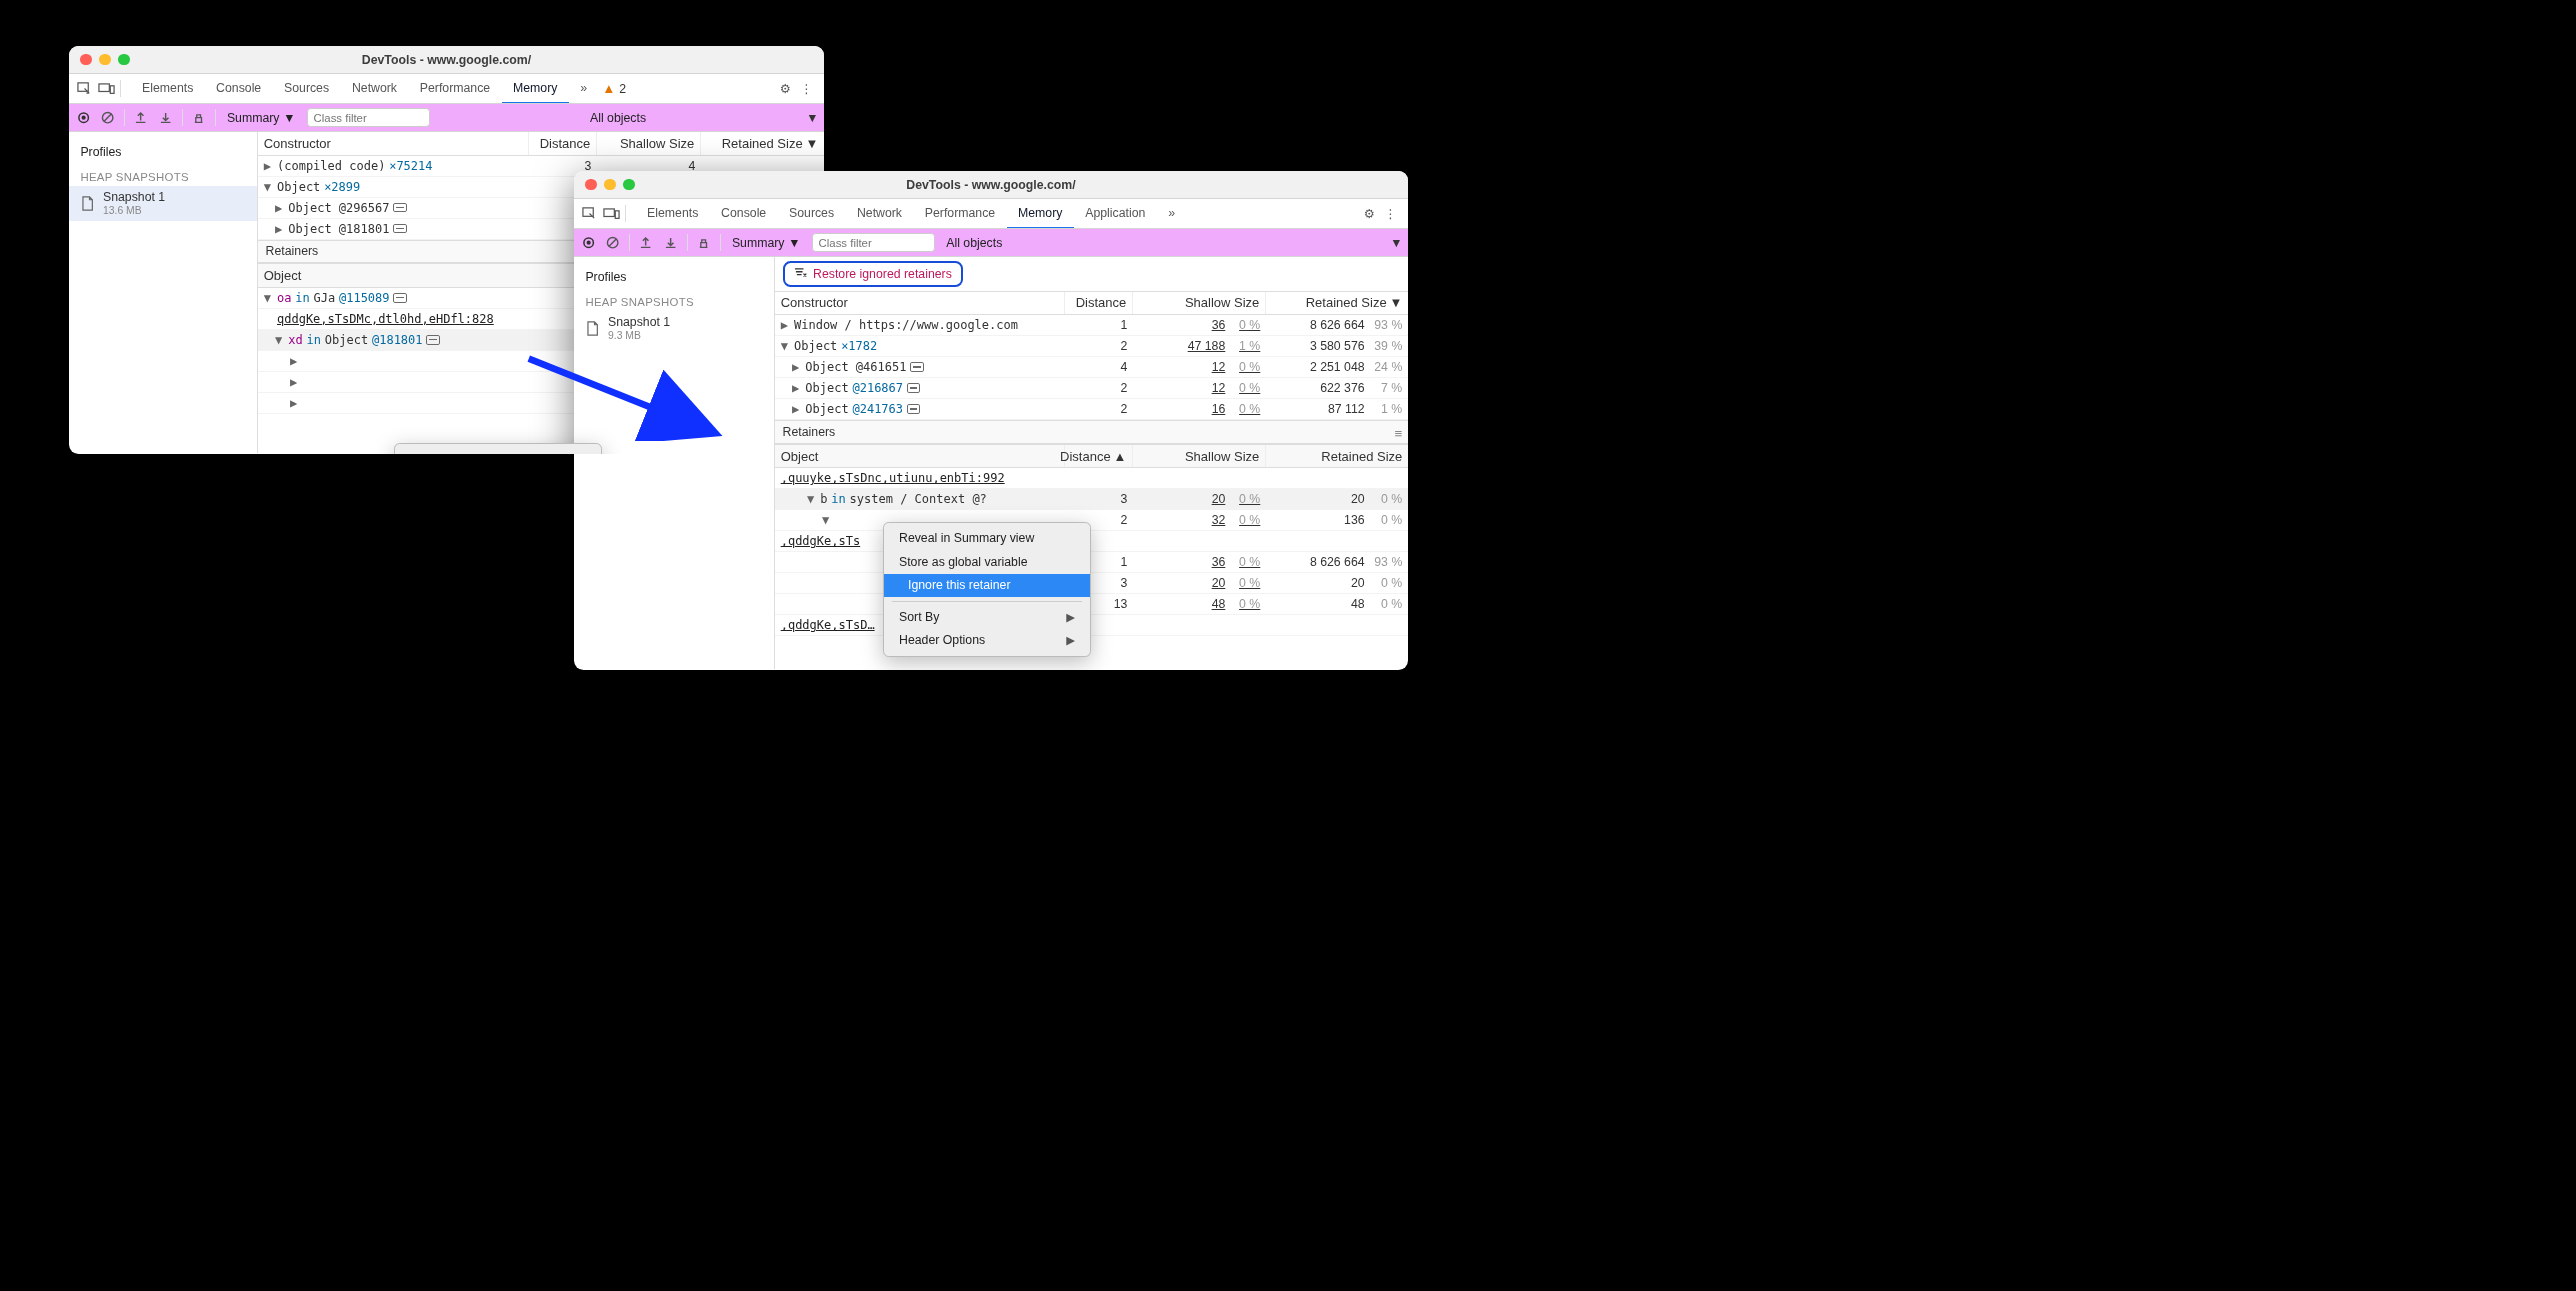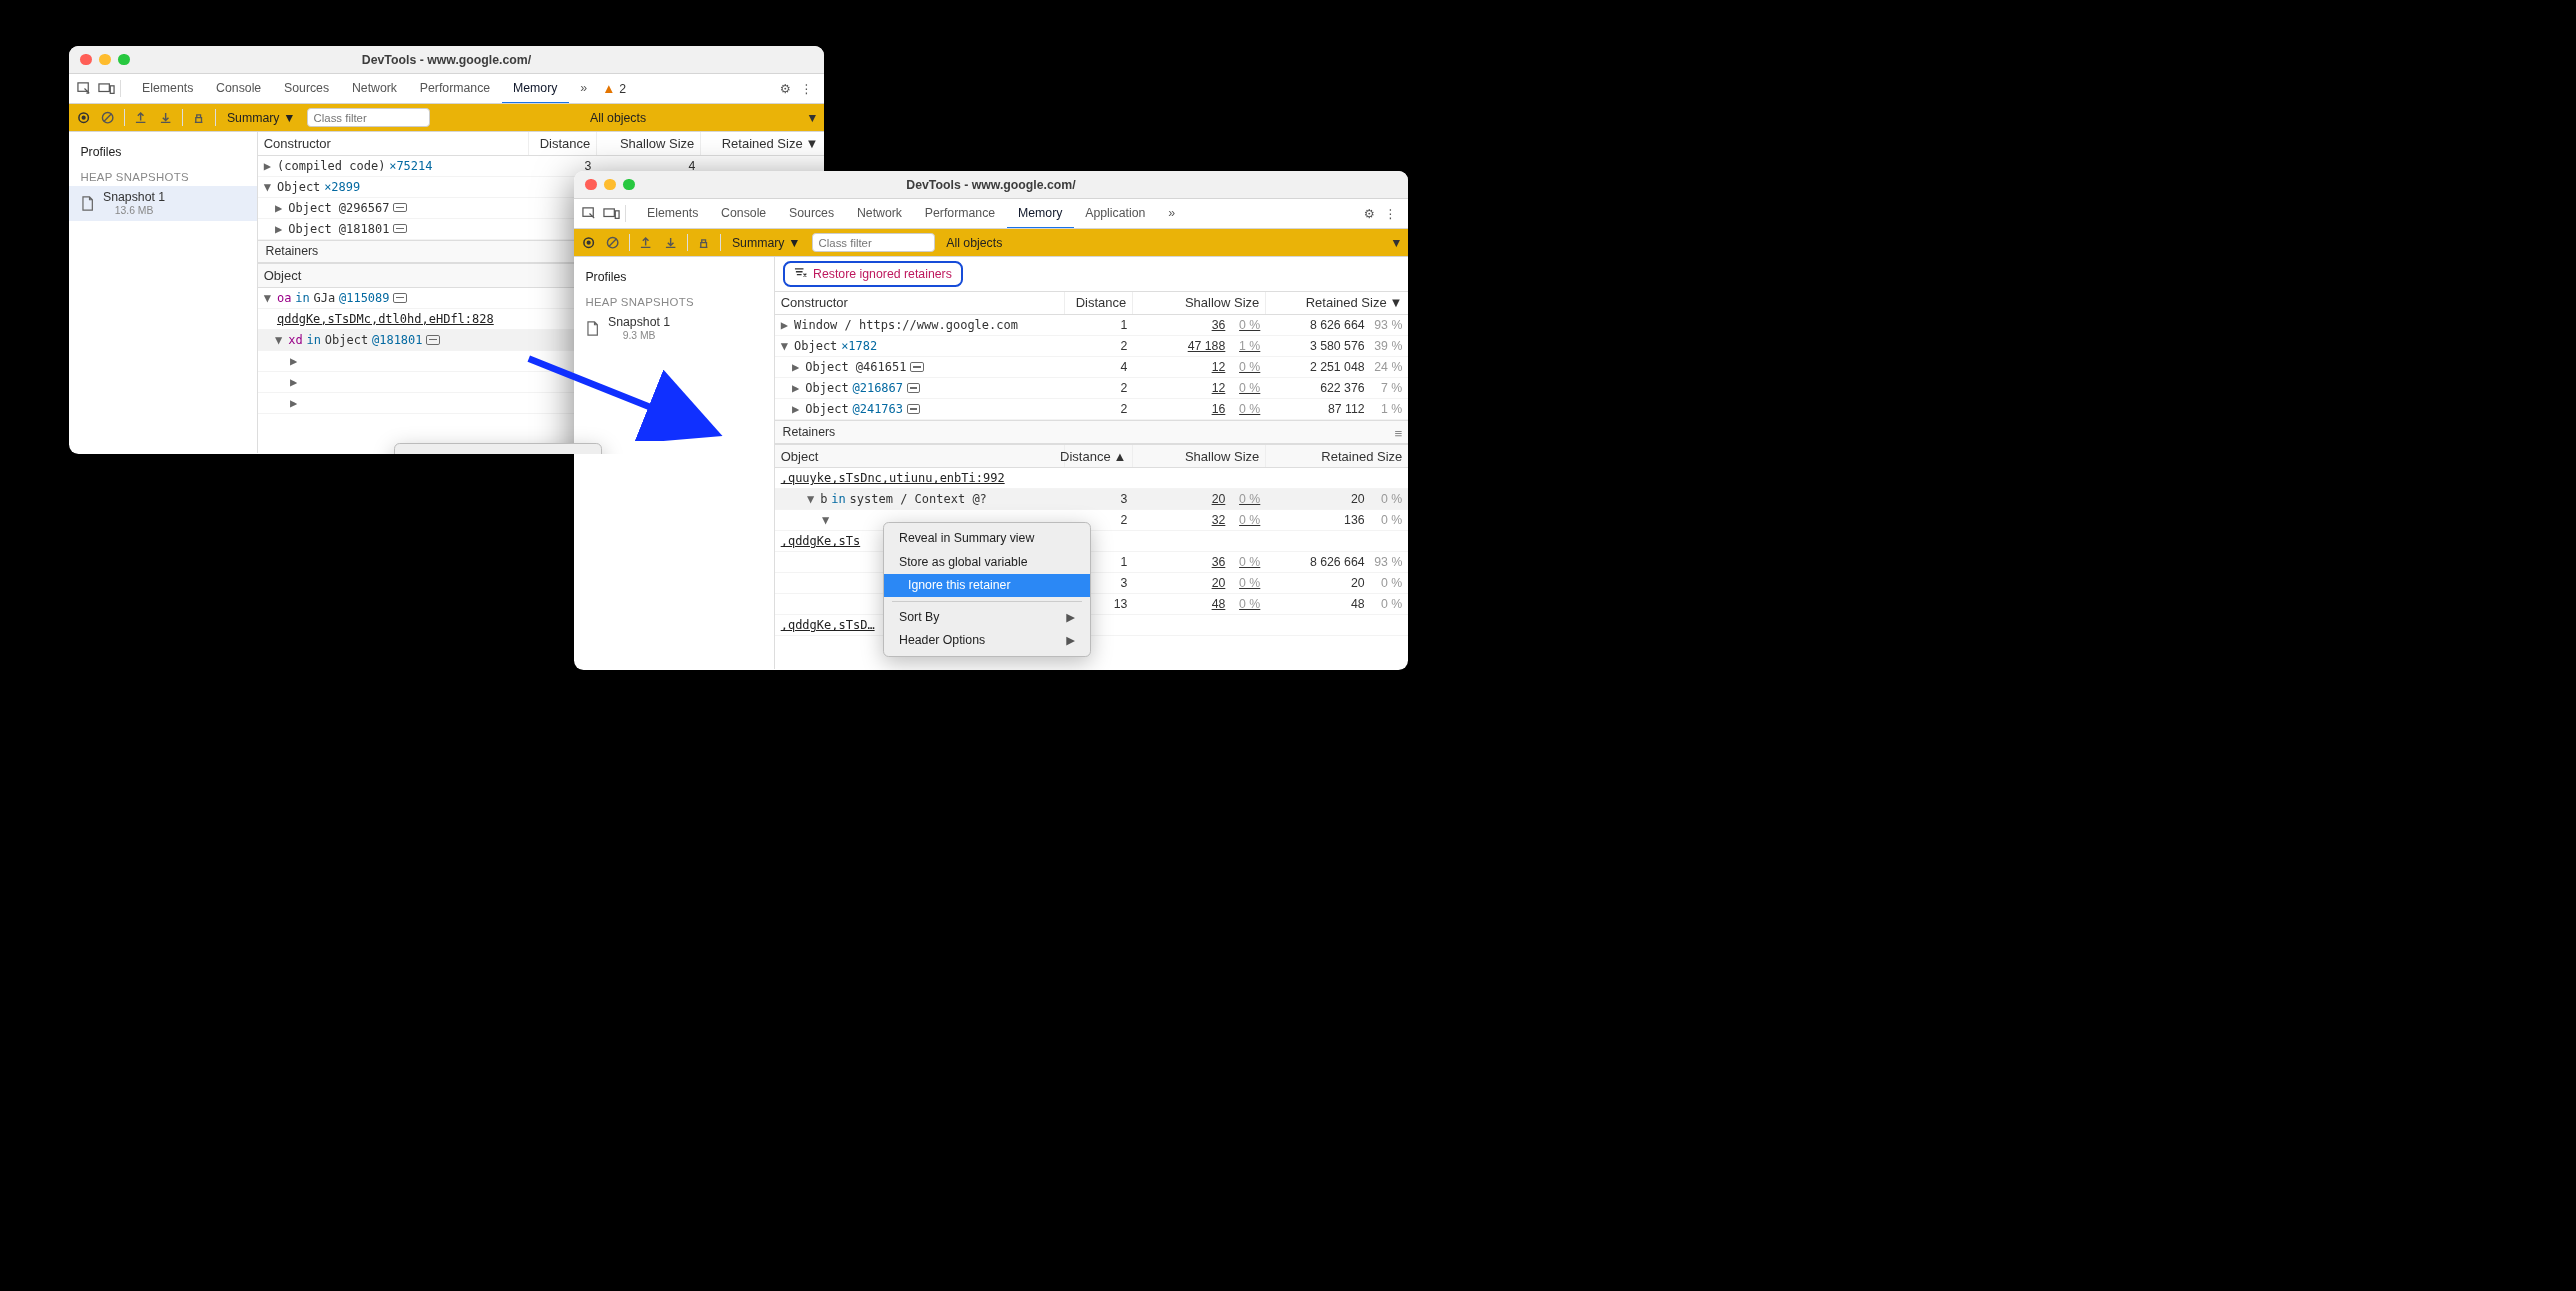--- a/index.html
+++ b/index.html
@@ -17,35 +17,35 @@
 
   .tabstrip { height: 30px; border-bottom:0.9px solid #d5d5d5; display:flex; align-items:center; padding:0 5.7px; gap:3.8px; background:#fff;}
   .ts-icon { width:19px; height:19px; display:flex; align-items:center; justify-content:center; color:#555; }
   .tabs { display:flex; align-items:stretch; height:100%; margin-left:5.7px; flex:1; }
   .tab { padding: 0 11.4px; display:flex; align-items:center; color:#555; cursor:pointer; border-bottom:1.9px solid transparent; }
   .tab.active { color:#0f172a; border-bottom-color:#1a73e8; }
   .warn-badge { display:flex; align-items:center; gap:3.8px; margin-left:3.8px;}
   .warn-tri { color:#e37400; font-size:13.3px;}
   .right-icons { display:flex; align-items:center; gap:9.5px; padding:0 5.7px; color:#555;}
 
-  .toolbar { height: 28px; border-bottom:0.9px solid #d5d5d5; display:flex; align-items:center; padding:0 5.7px; gap:7.6px; background:#eab308;}
+  .toolbar { height: 28px; border-bottom:0.9px solid #d5d5d5; display:flex; align-items:center; padding:0 5.7px; gap:7.6px; background:#f0abfc;}
   .tb-icon { width:17px; height:17px; display:flex; align-items:center; justify-content:center; color:#555;}
   .vsep { width:0.9px; height:17px; background:#ddd; }
   .tb-select { display:flex; align-items:center; gap:3.8px; color:#222; padding:1.9px 3.8px; cursor:pointer;}
   .tb-input { border:0.9px solid #ccc; border-radius:3.8px; padding:2.8px 5.7px; font-size:11.4px; width:123px; }
 
   .body { display:flex; height: calc(100% - 87px); }
   .w2 .body { height: calc(100% - 87px); }
   .sidebar { width:189px; border-right:0.9px solid #ddd; padding:9.5px 0; }
   .sb-heading { padding: 3.8px 11.4px; font-size:12.3px; color:#222; font-weight:400;}
   .sb-sub { padding: 7.6px 11.4px 3.8px; font-size:11.4px; color:#888; letter-spacing:0.3px;}
   .sb-item { padding:3.8px 11.4px; display:flex; gap:7.6px; align-items:center; cursor:pointer;}
   .sb-item.sel { background:#e8eef9; }
   .sb-icn { width:15px; height:15px; color:#666; display:flex; align-items:center; justify-content:center;}
-  .sb-txt { display:flex; flex-direction:column; line-height:1.2;text-align:center;}
+  .sb-txt { display:flex; flex-direction:column; line-height:1.2;}
   .sb-size { font-size:10.4px; color:#888;}
 
   .main { flex:1; display:flex; flex-direction:column; min-width:0;}
   .restore-bar { padding:3.8px 7.6px; border-bottom:0.9px solid #ddd;}
   .restore-btn { display:inline-flex; align-items:center; gap:5.7px; border:2.8px solid #164cd8; border-radius:7.6px; padding:3.8px 9.5px; font-size:12.3px; color:#be185d; background:#fff; cursor:pointer;}
   .grid-head { display:flex; border-bottom:0.9px solid #ddd; background:#fff; font-size:13px; color:#333;}
   .grid-head.sub { border-top:0.9px solid #ddd; background:#f8f8f8;}
   .gh { padding:3.8px 5.7px; border-right:0.9px solid #eee; display:flex; align-items:center; gap:2.8px;}
   .gh:last-child{border-right:none;}
   .c-con { flex:1; min-width:0;}

